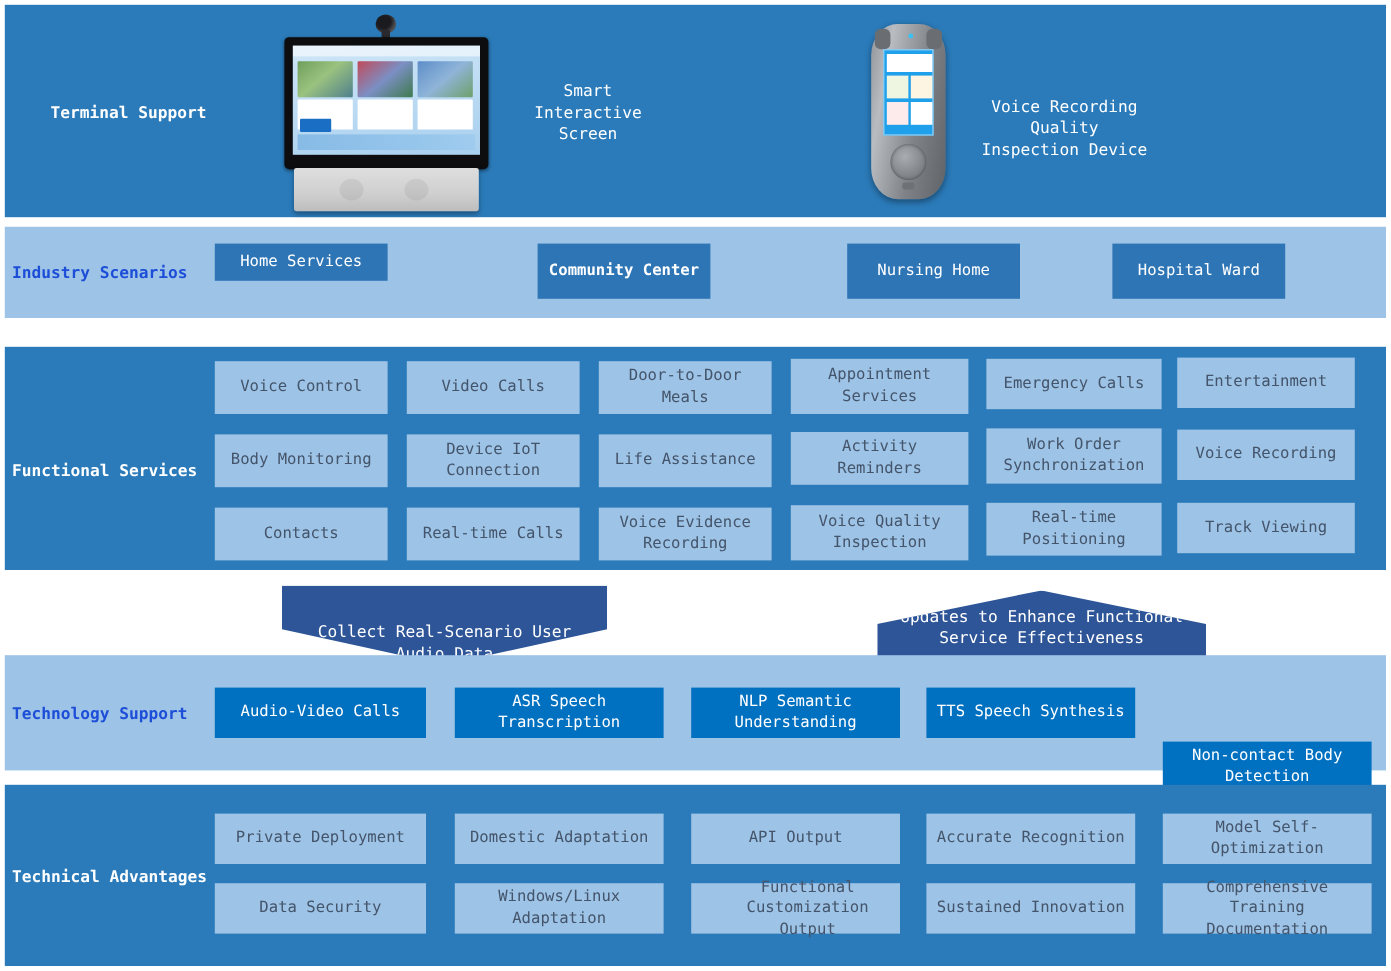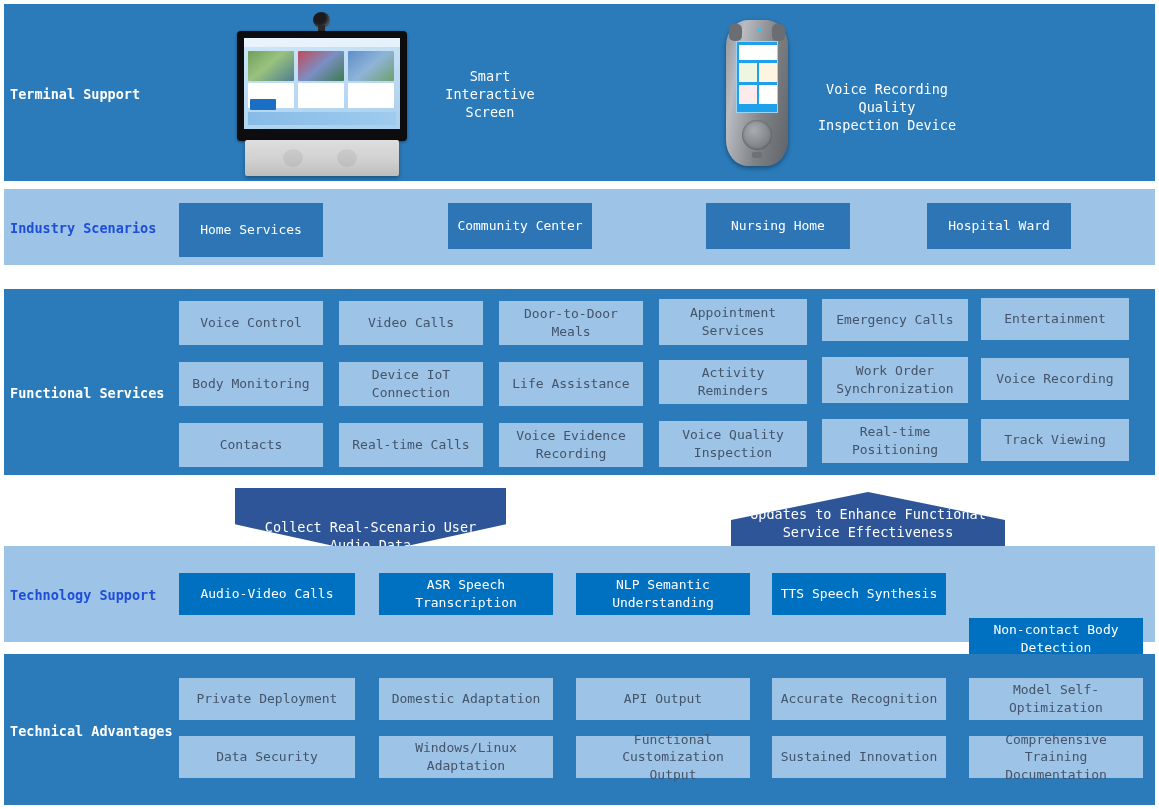--- a/index.html
+++ b/index.html
@@ -187,21 +187,21 @@
     clip-path: polygon(50% 0, 100% 45%, 100% 100%, 0 100%, 0 45%);
   }
   .arrow span { display: block; }
 </style>
 </head>
 <body>
 
 <div id="page">
 
   <div class="band band-dark" style="top:4px; height:177px;">
-    <div class="row-label on-dark" style="top:82px;">Terminal Support</div>
+    <div class="row-label on-dark" style="top:82px;margin-left:32px;">Terminal Support</div>
 
     <div class="screen-wrap" style="left:233px; top:8px; width:170px; height:166px;">
       <div class="scr-cam"></div>
       <div class="scr-camstem"></div>
       <div class="scr-bezel">
         <div class="scr-glass">
           <div class="scr-topbar"></div>
           <div class="scr-tile" style="left:4px;  top:13px; background:linear-gradient(140deg,#6f9f5c,#9ac27f 45%,#4f7f8c);"></div>
           <div class="scr-tile" style="left:54px; top:13px; background:linear-gradient(140deg,#c24a5a,#7b8fc4 50%,#3f7a4e);"></div>
           <div class="scr-tile" style="left:104px;top:13px; background:linear-gradient(140deg,#5d8ec9,#8fb4d8 50%,#6fa06a);"></div>
@@ -237,22 +237,22 @@
         <div class="hand-dot"></div>
       </div>
     </div>
     <div class="device-caption" style="left:792px; top:76px; width:182px;">Voice Recording Quality
 Inspection Device</div>
   </div>
 
   <div class="band band-light" style="top:189px; height:76px;">
     <div class="row-label on-light" style="top:31px;">Industry Scenarios</div>
 
-    <div class="chip chip-solid" style="left:175px; top:14px; width:144px; height:54px;">Home Services</div>
-    <div class="chip chip-solid" style="left:444px; top:14px; width:144px; height:46px;">Community Center</div>
+    <div class="chip chip-solid" style="left:175px; top:14px; width:144px; height:31px;">Home Services</div>
+    <div class="chip chip-solid" style="left:444px; top:14px; width:144px; height:46px;font-weight:bold;">Community Center</div>
     <div class="chip chip-solid" style="left:702px; top:14px; width:144px; height:46px;">Nursing Home</div>
     <div class="chip chip-solid" style="left:923px; top:14px; width:144px; height:46px;">Hospital Ward</div>
   </div>
 
   <div class="band band-dark" style="top:289px; height:186px;">
     <div class="row-label on-dark" style="top:96px;">Functional Services</div>
 
     <div class="chip chip-pale" style="left:175px; top:12px; width:144px; height:44px;">Voice Control</div>
     <div class="chip chip-pale" style="left:335px; top:12px; width:144px; height:44px;">Video Calls</div>
     <div class="chip chip-pale" style="left:495px; top:12px; width:144px; height:44px;">Door-to-Door Meals</div>

